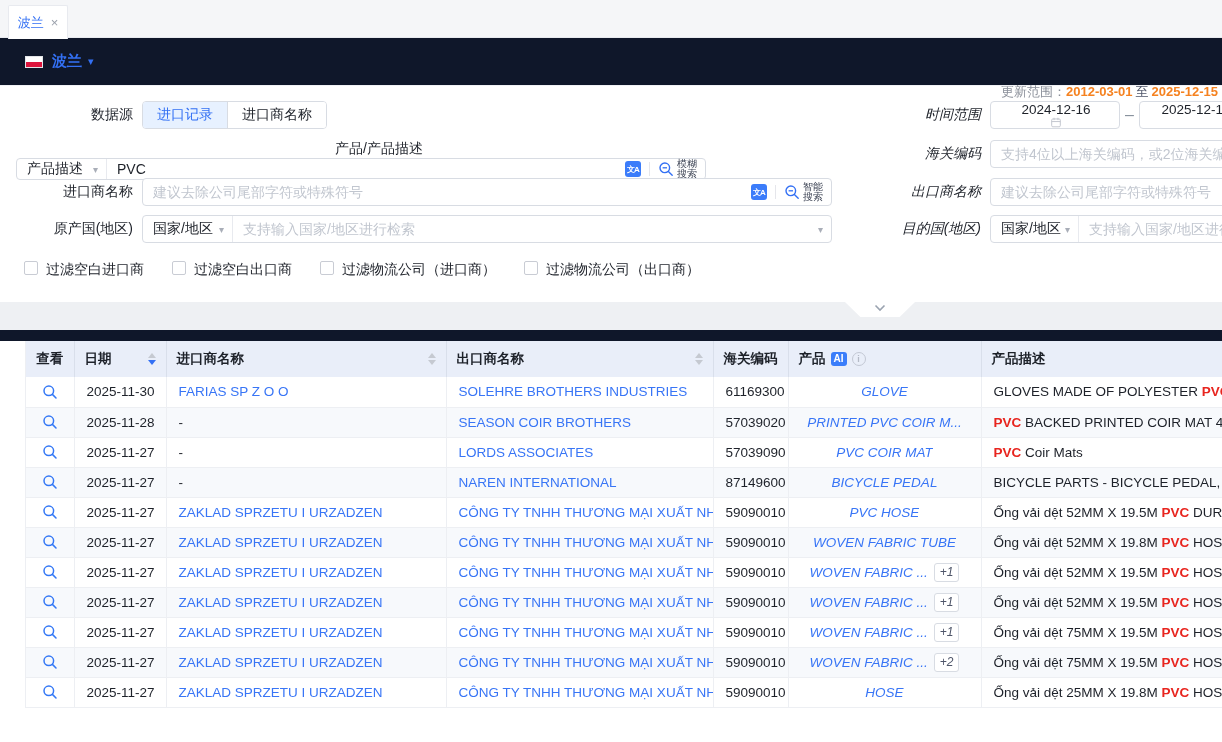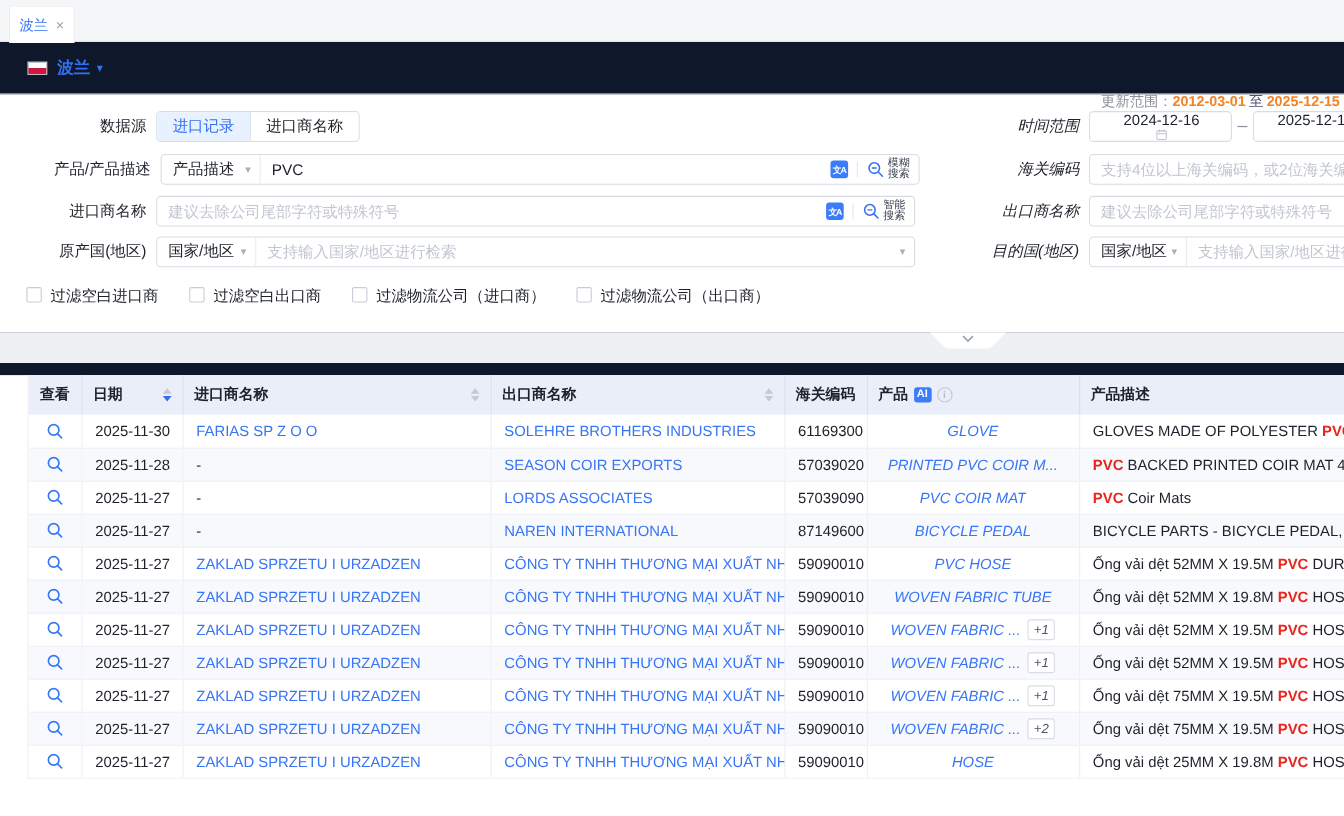--- a/index.html
+++ b/index.html
@@ -150,21 +150,21 @@
             <line x1="9.5" y1="1" x2="9.5" y2="4" stroke="#c0c4cc" stroke-width="1.2"></line>
             <line x1="1.5" y1="5.8" x2="12.5" y2="5.8" stroke="#c0c4cc" stroke-width="1.2"></line>
           </svg>
       </div>
       <span class="date-dash">–</span>
       <div class="date-box" style="width:112px;">
         <span>2025-12-15</span>
       </div>
     </div>
 
-    <div class="frow" style="left:4px;top:54px;">
+    <div class="frow" style="left:16px;top:54px;flex-direction:column;">
       <span class="flabel">产品/产品描述</span>
       <div class="compound">
         <span class="c-select">
           <span>产品描述</span>
           <span class="caret">▾</span>
         </span>
         <input class="c-input" value="PVC" style="">
         <span class="suffix">
           <span class="t-icon">文A</span>
           <span class="v-div"></span>
@@ -337,21 +337,21 @@
             </tr>
             <tr>
               <td><span class="view-btn">
                   <svg width="16" height="16" viewBox="0 0 16 16">
                     <circle cx="6.8" cy="6.8" r="4.8" fill="none" stroke="#3478f6" stroke-width="1.5"></circle>
                     <line x1="10.4" y1="10.4" x2="14" y2="14" stroke="#3478f6" stroke-width="1.5" stroke-linecap="round"></line>
                   </svg>
                 </span></td>
               <td>2025-11-28</td>
               <td>-</td>
-              <td><span class="link">SEASON COIR EXPORTS</span></td>
+              <td><span class="link">SEASON COIR BROTHERS</span></td>
               <td>57039020</td>
               <td>
                 <span class="prod-cell">
                   <span class="link">PRINTED PVC COIR M...</span>
                 </span>
               </td>
               <td><span class="hl">PVC</span><span> BACKED PRINTED COIR MAT 40...</span></td>
             </tr>
             <tr>
               <td><span class="view-btn">

